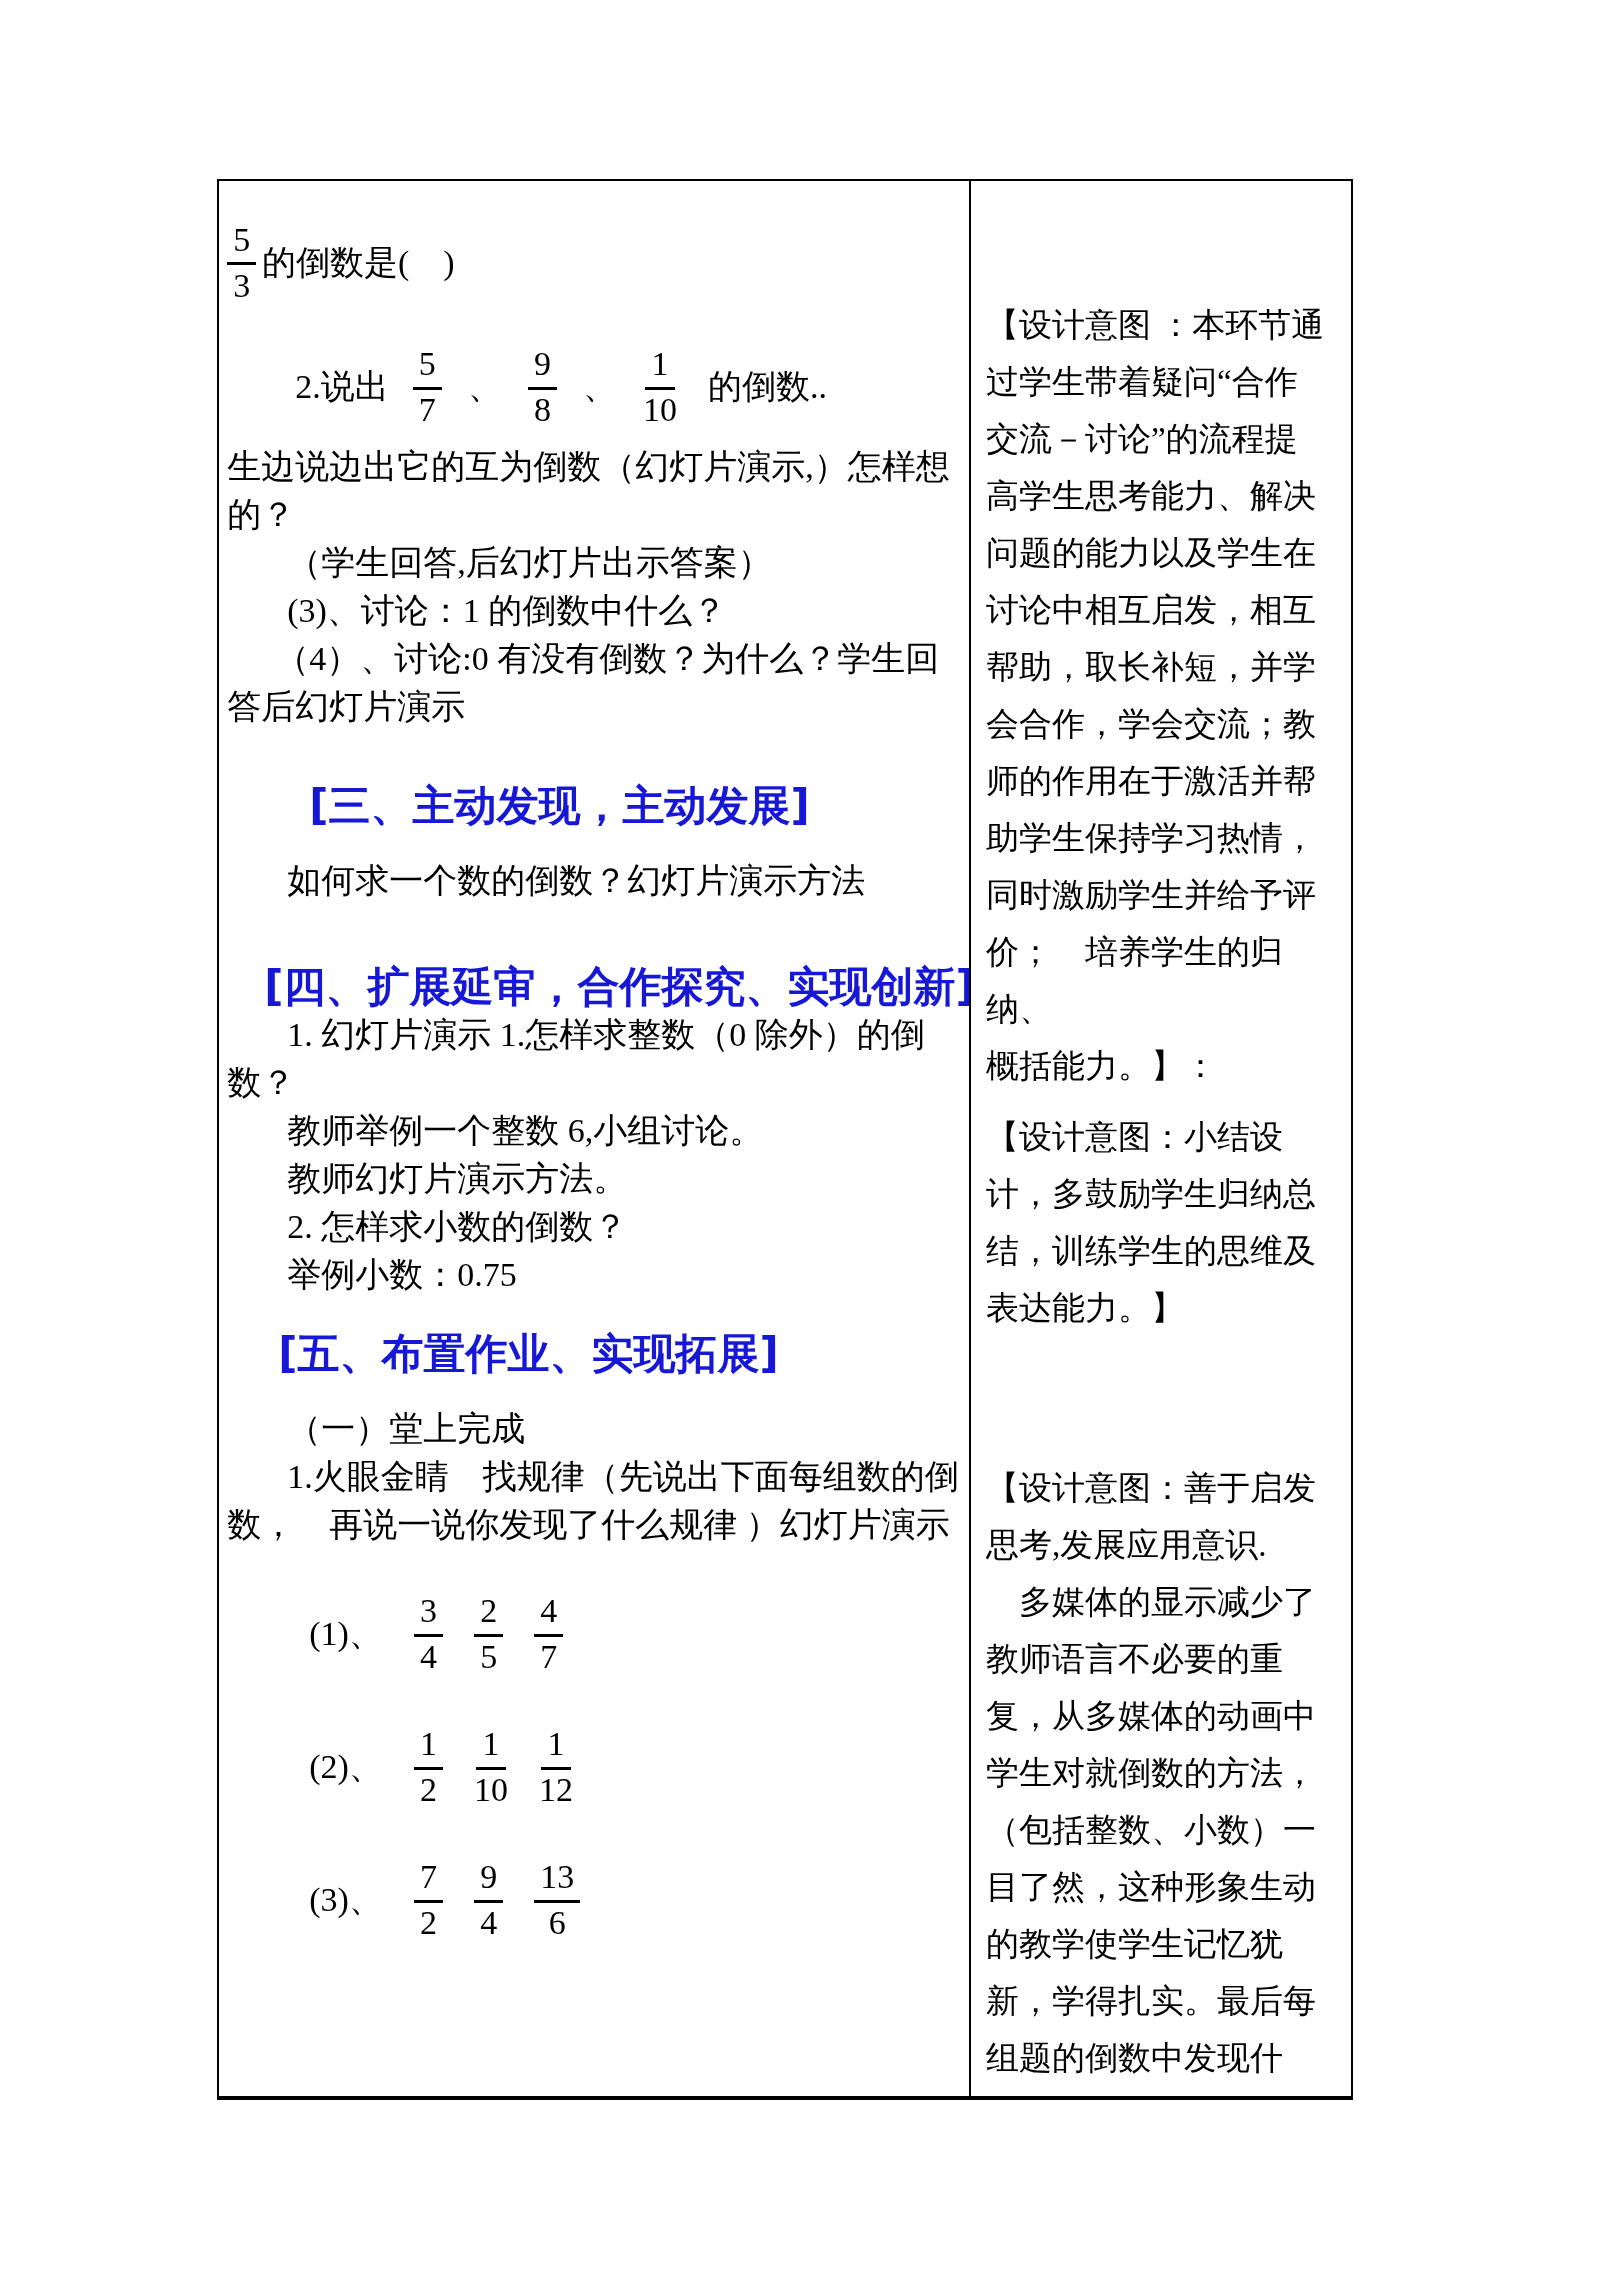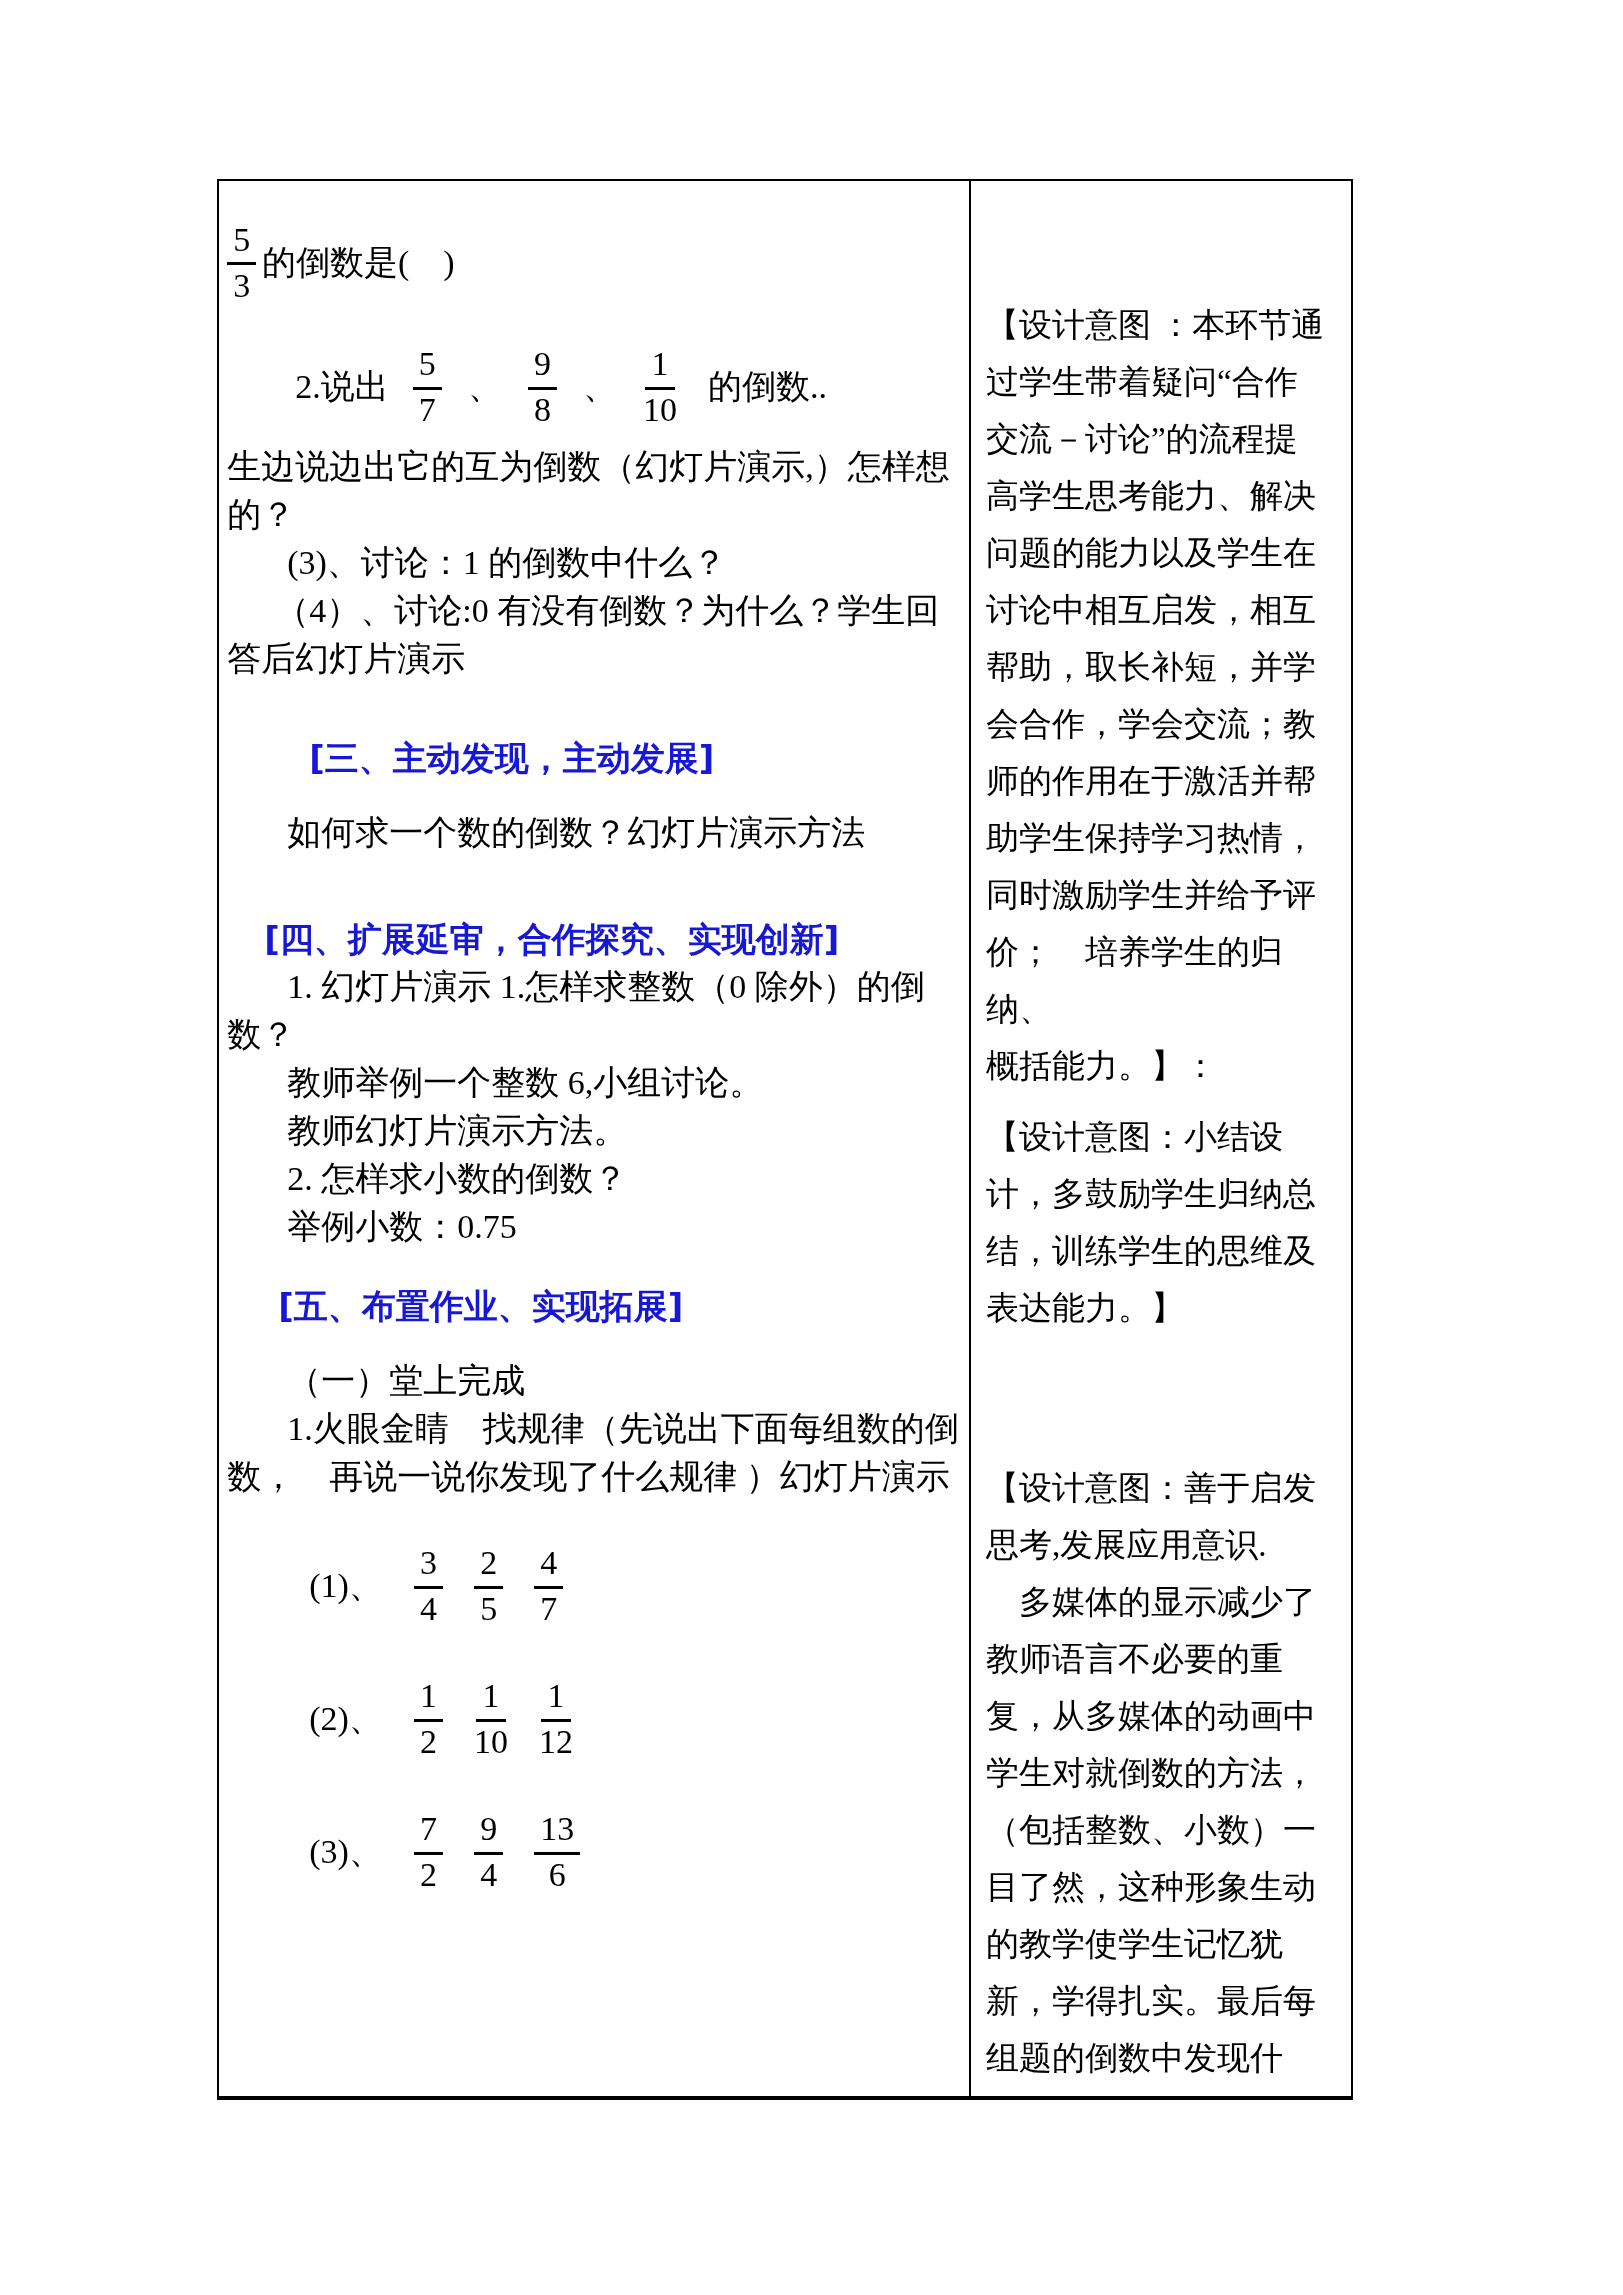--- a/index.html
+++ b/index.html
@@ -16,21 +16,21 @@
   .cell{box-sizing:border-box;overflow:hidden;}
   .cl{width:752px;border-right:2.7px solid #000;padding-left:8.2px;}
   .cr{flex:1;padding:116px 8.2px 0 15px;}
 
   
   .ln{font-size:34px;height:48px;line-height:48px;white-space:nowrap;}
   .i1{padding-left:60px;}
   .i1b{padding-left:48px;}
   .hd{
     font-family:"DejaVu Sans","Liberation Sans",sans-serif;font-weight:bold;
-    color:#1717d6;font-size:34px;height:48px;line-height:48px;white-space:nowrap;
+    color:#1717d6;font-size:42px;height:48px;line-height:48px;white-space:nowrap;
   }
   .hd3{margin-top:51px;margin-bottom:27px;padding-left:82px;}
   .lnm{padding-left:60px;}
   .hd4{margin-top:58px;padding-left:37px;}
   .hd5{margin-top:31px;margin-bottom:27px;padding-left:51px;}
 
   
   .frac{display:inline-flex;flex-direction:column;align-items:center;
         text-align:center;font-size:34px;line-height:1.02;}
   .frac .fn{border-bottom:3.4px solid #000;padding:1.4px 6.1px 4.8px;}
@@ -84,20 +84,21 @@
       <span class="sep">、</span>
       <span class="frac">
         <span class="fn">1</span>
         <span class="fd">10</span>
       </span>
       <span class="suf">的倒数..</span>
     </div>
 
     <div class="ln">生边说边出它的互为倒数（幻灯片演示,）怎样想</div>
     <div class="ln">的？</div>
+    <div class="ln i1">（学生回答,后幻灯片出示答案）</div>
     <div class="ln i1">(3)、讨论：1 的倒数中什么？</div>
     <div class="ln i1b">（4）、讨论:0 有没有倒数？为什么？学生回</div>
     <div class="ln">答后幻灯片演示</div>
 
     <div class="hd hd3">[三、主动发现，主动发展]</div>
 
     <div class="ln lnm">如何求一个数的倒数？幻灯片演示方法</div>
 
     <div class="hd hd4">[四、扩展延审，合作探究、实现创新]</div>
 

